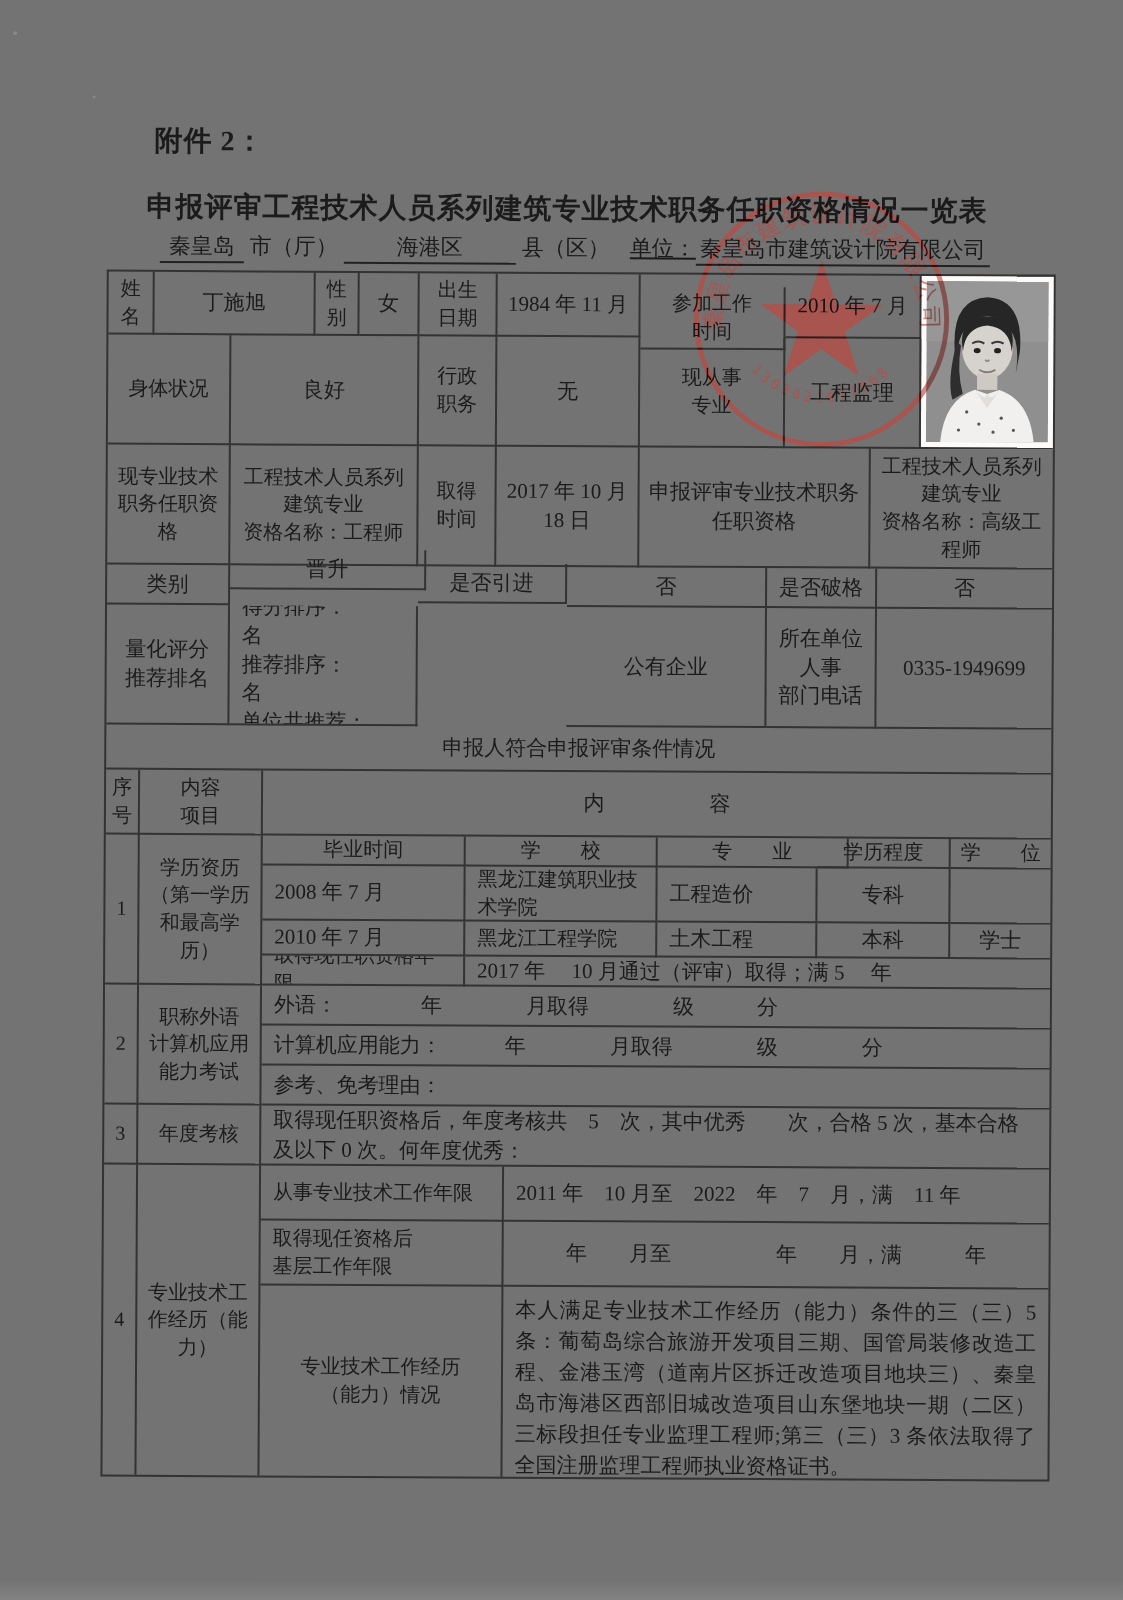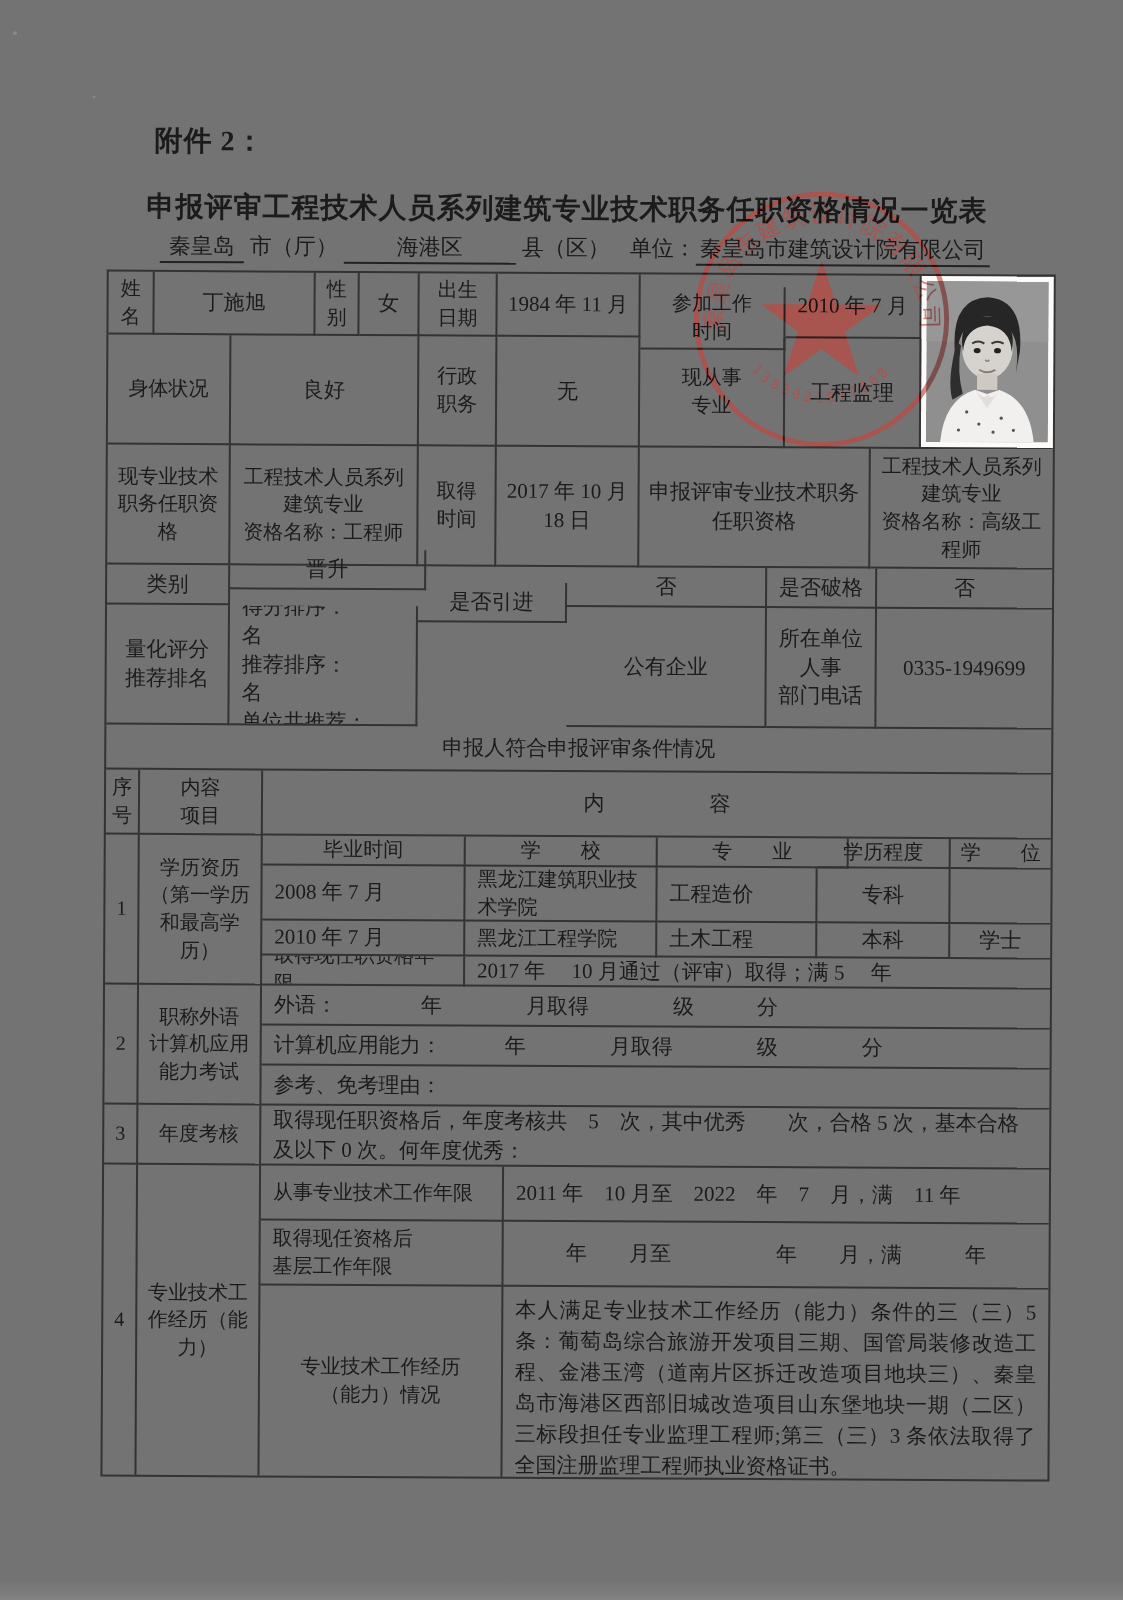--- a/index.html
+++ b/index.html
@@ -7,21 +7,21 @@
          font-family:"Liberation Serif","DejaVu Serif",serif;color:#1b1b1b;}
   .tilt{position:absolute;inset:0;transform:rotate(0.3deg);transform-origin:50% 38%;}
   .attachment{position:absolute;left:152px;top:124px;font-size:28px;font-weight:600;letter-spacing:1px;}
   .doc-title{position:absolute;left:60px;top:190px;width:1010px;text-align:center;
              font-size:28px;font-weight:600;letter-spacing:1px;white-space:nowrap;}
   .subtitle{position:absolute;left:158px;top:233px;font-size:22px;white-space:nowrap;}
   .subtitle .u{display:inline-block;border-bottom:2px solid #222;text-align:center;}
   .seg-city{min-width:84px;}
   .seg-district{min-width:172px;}
   .seg-unit{padding:0 4px;}
-  .gap-s{margin-left:6px;} .gap-m{margin-left:20px;}
+  .gap-s{margin-left:6px;} .gap-m{margin-left:20px;text-decoration:underline;}
   .tbl{position:absolute;left:105px;top:272px;width:945px;height:1203px;border:2px solid #333;box-sizing:content-box;}
   .cell{position:absolute;box-sizing:border-box;border-right:2px solid #333;border-bottom:2px solid #333;
         display:flex;align-items:center;justify-content:center;text-align:center;
         white-space:pre-line;font-size:21px;line-height:1.38;overflow:hidden;}
   .nr{border-right:none;} .nb{border-bottom:none;}
   .left{justify-content:flex-start;text-align:left;padding:3px 12px;}
   .top{align-items:flex-start;padding-top:8px;}
   .just{text-align:justify;}
   .fs20{font-size:20px;}
   .photo-cell{background:#fcfbf9;padding:5px;}
@@ -105,21 +105,21 @@
 18 日</div>
       <div class="cell" style="left:532px;top:173px;width:231px;height:120px">申报评审专业技术职务
 任职资格</div>
       <div class="cell nr fs20" style="left:763px;top:173px;width:182px;height:120px">工程技术人员系列
 建筑专业
 资格名称：高级工
 程师</div>
 
       <div class="cell" style="left:0;top:293px;width:123px;height:40px">类别</div>
       <div class="cell" style="left:123px;top:277px;width:196px;height:40px">晋升</div>
-      <div class="cell" style="left:311px;top:309px;width:149px;height:40px">是否引进</div>
+      <div class="cell" style="left:311px;top:290px;width:149px;height:40px">是否引进</div>
       <div class="cell" style="left:460px;top:293px;width:200px;height:40px">否</div>
       <div class="cell" style="left:660px;top:293px;width:110px;height:40px">是否破格</div>
       <div class="cell nr" style="left:770px;top:293px;width:175px;height:40px">否</div>
 
       <div class="cell" style="left:0;top:333px;width:123px;height:120px">量化评分
 推荐排名</div>
       <div class="cell left" style="left:123px;top:333px;width:188px;height:120px">　得分：　　分
 得分排序：　　名
 推荐排序：　　名
 单位共推荐：　　人</div>

